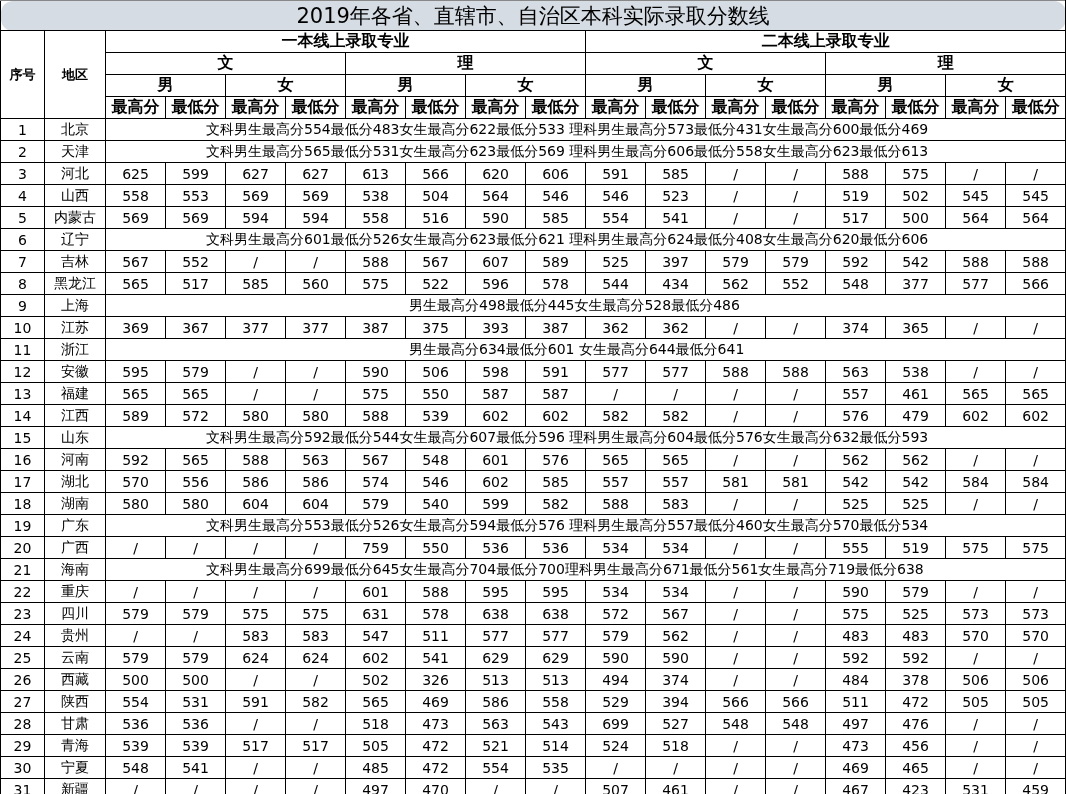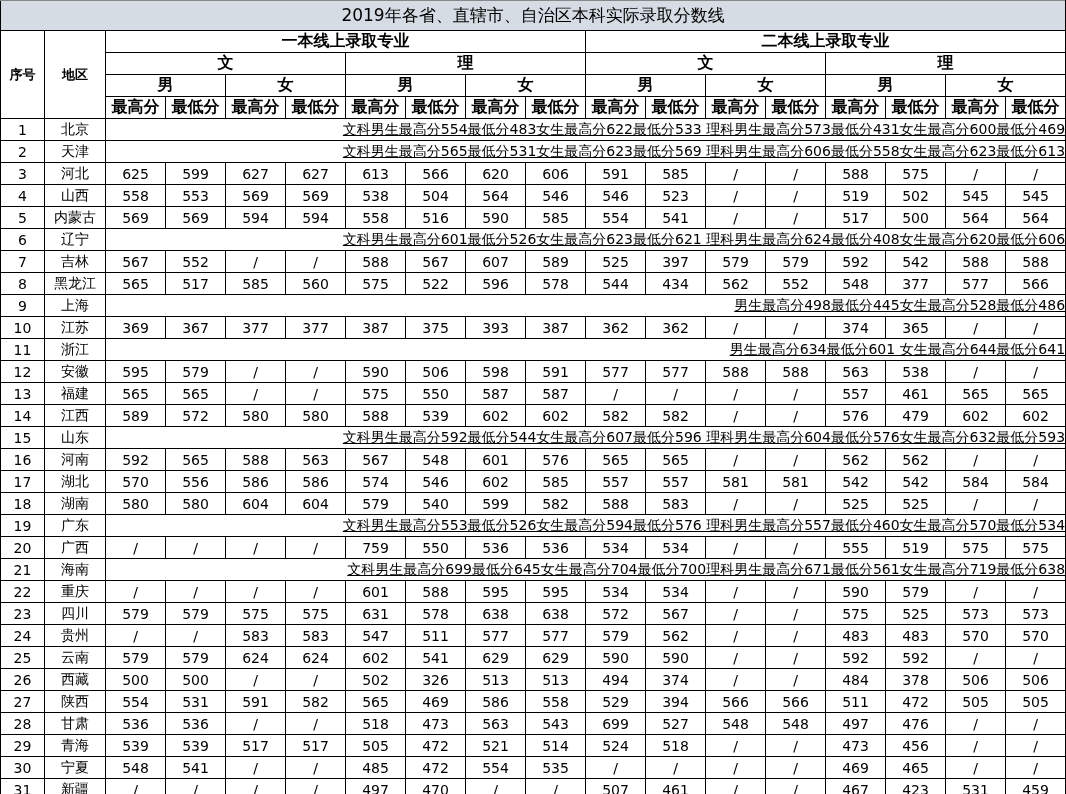--- a/index.html
+++ b/index.html
@@ -1,23 +1,23 @@
 <!DOCTYPE html>
 <html><head>
 <meta charset="utf-8">
 <style>
   html, body { margin: 0; padding: 0; background: #ffffff; }
   body { width: 1066px; height: 794px; overflow: hidden; font-family: "DejaVu Sans", "Liberation Sans", sans-serif; color: #000; }
   table { border-collapse: collapse; table-layout: fixed; width: 1065px; position: absolute; left: 0; top: 0; }
   td, th { border: 1px solid #000; padding: 0; text-align: center; white-space: nowrap; overflow: hidden; }
-  .title { background: #d6dce4; font-size: 17px; font-weight: normal; height: 29px; border-top: 1px solid #888; }
+  .title { background: #d6dce4; font-size: 21px; font-weight: normal; height: 29px; border-top: 1px solid #888; border-radius: 12px; }
   th { font-size: 16px; font-weight: bold; height: 19px; }
   th.big { font-size: 13px; }
   td { font-size: 14px; height: 21px; }
-  td.merged { text-align: right; padding-left: 100px; text-decoration: underline; }
+  td.merged { text-align: left; padding-left: 100px; }
   td.merged.center { padding-left: 303px; }
 </style>
 </head>
 <body>
 
 <table>
   <colgroup>
     <col style="width:44px">
       <col style="width:61px">
     <col style="width:60px">

